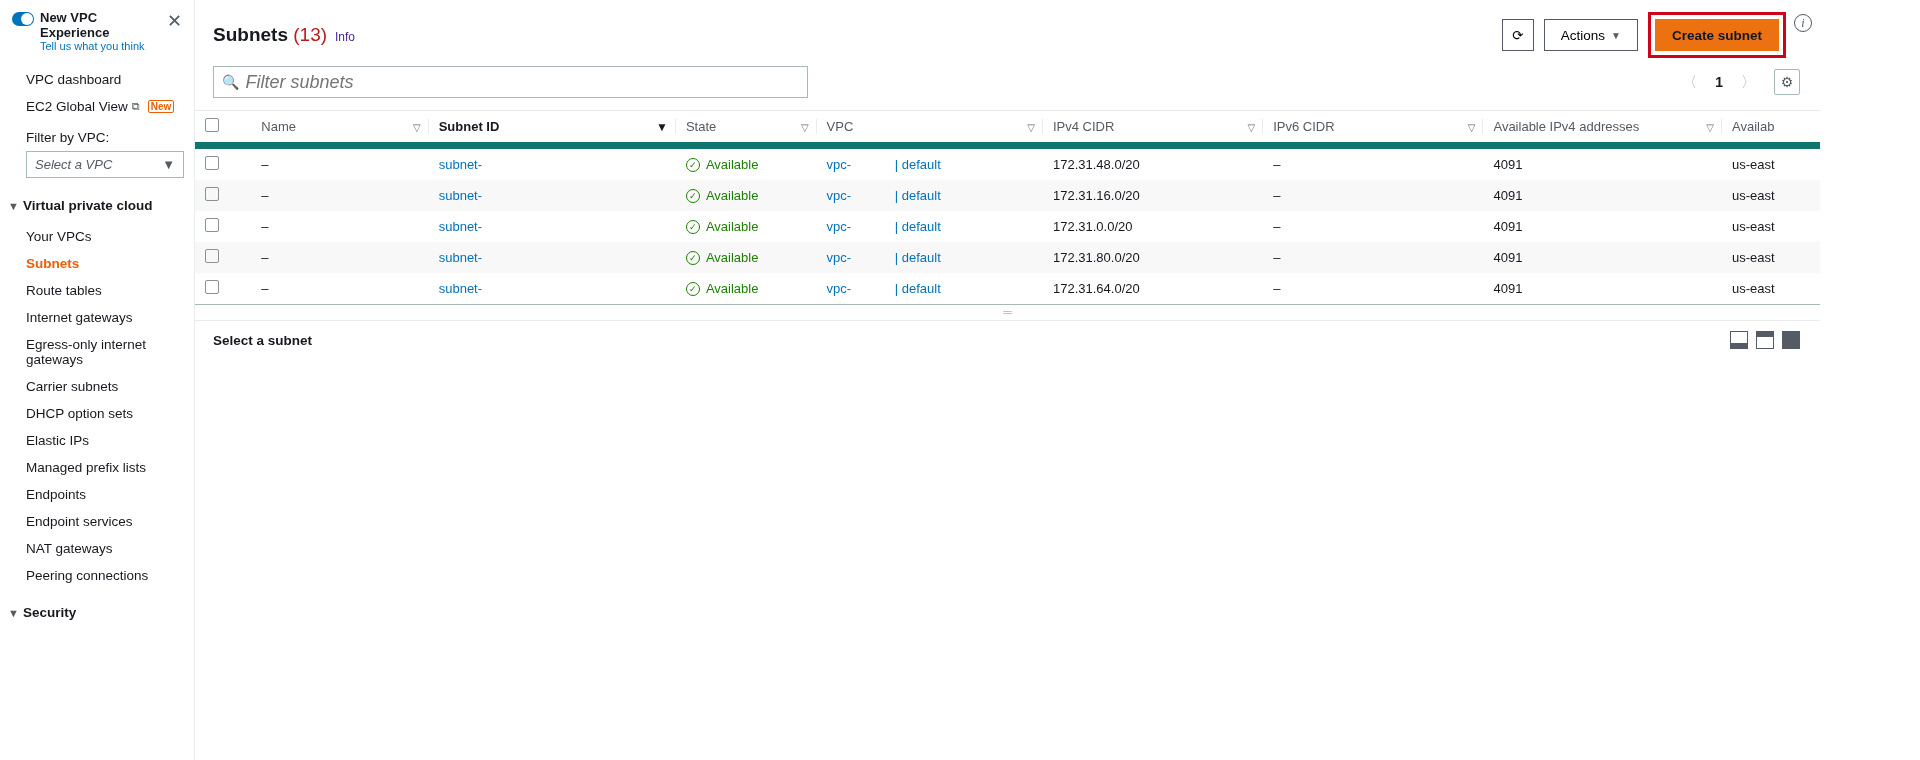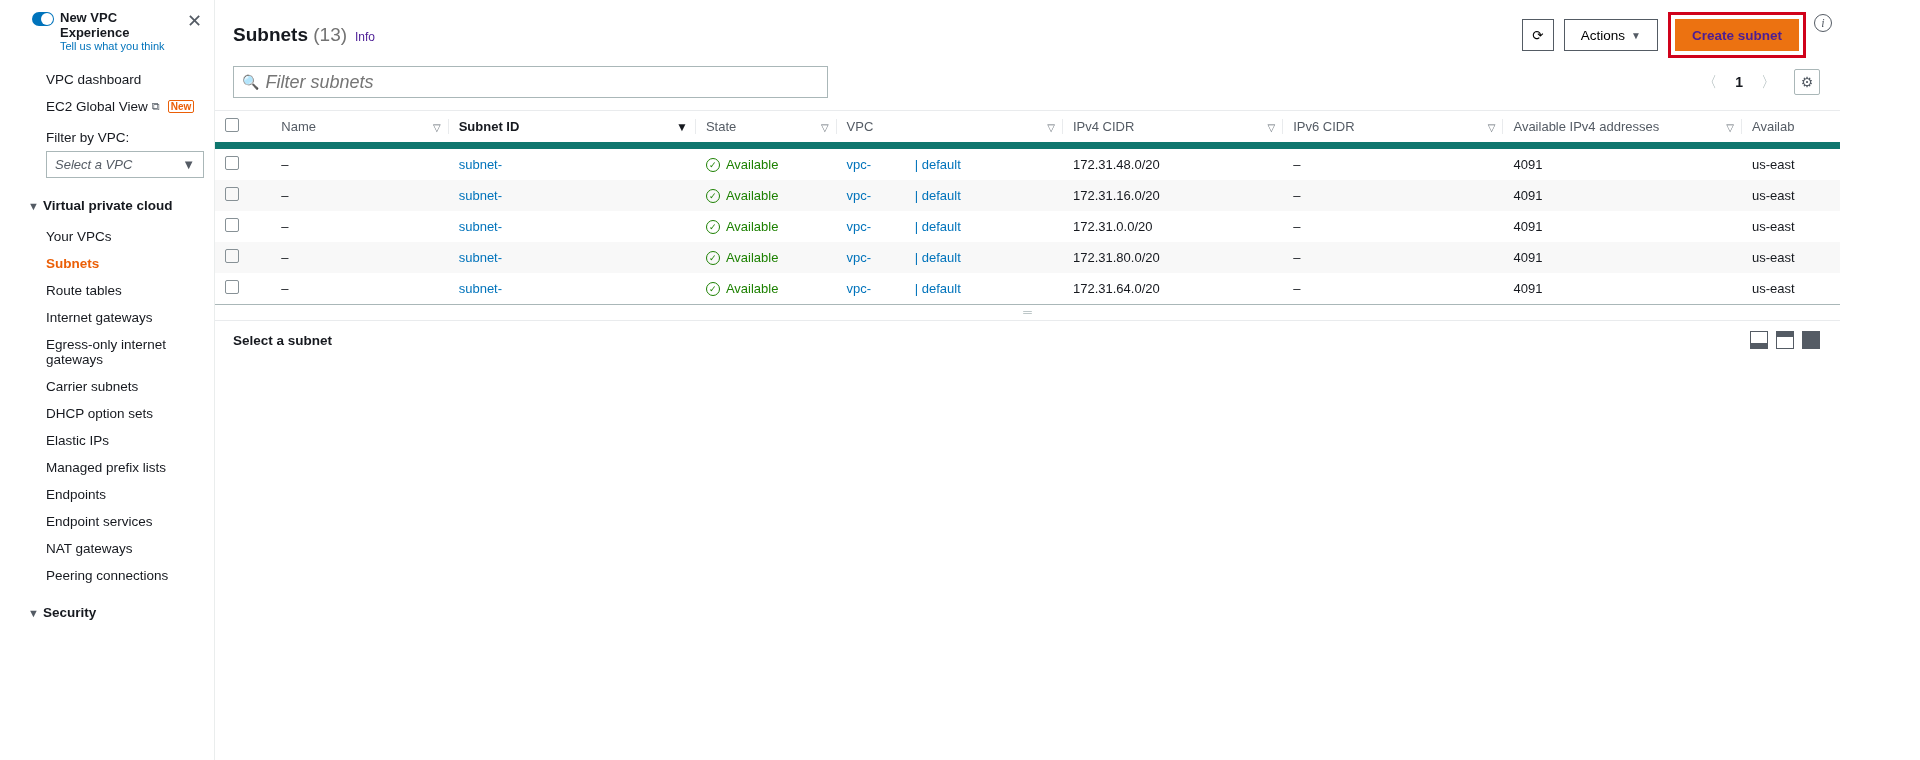--- a/index.html
+++ b/index.html
@@ -1,17 +1,17 @@
 <!DOCTYPE html>
 <html><head>
 <meta charset="utf-8">
 <style>
 * { box-sizing: border-box; margin: 0; padding: 0; }
 body { font-family: "Amazon Ember", "Helvetica Neue", Arial, sans-serif; font-size: 14px; color: #16191f; background: #fff; overflow: hidden; }
-.app { display: flex; height: 760px; width: 1820px; margin-left: 20px; }
+.app { display: flex; height: 760px; width: 1820px; }
 .sidebar { width: 195px; border-right: 1px solid #eaeded; display: flex; flex-direction: column; background: #fff; overflow-y: auto; }
 .sidebar-header { display: flex; align-items: flex-start; justify-content: space-between; padding: 10px 8px 6px 12px; }
 .sidebar-header-left { display: flex; align-items: flex-start; gap: 6px; }
 .toggle { width: 22px; height: 14px; background: #0073bb; border-radius: 7px; position: relative; margin-top: 2px; flex-shrink: 0; }
 .toggle::after { content: ""; position: absolute; right: 1px; top: 1px; width: 12px; height: 12px; background: #fff; border-radius: 50%; }
 .new-vpc { display: flex; flex-direction: column; }
 .new-vpc .title { font-size: 13px; font-weight: 700; }
 .new-vpc .subtitle { font-size: 11px; color: #0073bb; }
 .close-x { font-size: 18px; color: #545b64; cursor: pointer; padding: 0 4px; }
 .sidebar-links { padding: 6px 0 6px 26px; }
@@ -23,26 +23,26 @@
 .sidebar-section-hdr { padding-top: 8px; }
 .filter-label { font-size: 13.5px; padding: 4px 0 6px 26px; }
 .select-vpc { margin: 0 10px 10px 26px; border: 1px solid #aab7b8; display: flex; align-items: center; justify-content: space-between; padding: 5px 8px; font-style: italic; color: #545b64; font-size: 13px; cursor: pointer; }
 .select-vpc .caret { font-style: normal; color: #545b64; }
 .section-title { display: flex; align-items: center; gap: 4px; font-weight: 700; font-size: 13.5px; padding: 10px 0 4px 8px; cursor: pointer; }
 .section-title .caret { color: #545b64; font-size: 11px; }
 .main { flex: 1; display: flex; flex-direction: column; overflow: hidden; }
 .main-hdr { display: flex; align-items: center; justify-content: space-between; padding: 12px 34px 8px 18px; }
 .main-title { display: flex; align-items: baseline; gap: 8px; }
 .main-title h1 { font-size: 19px; font-weight: 700; }
-.main-title .count { font-weight: 400; color: #737373; }
+.main-title .count { font-weight: 400; color: #b91c1c; }
 .info-link { color: #4c1d95; font-size: 12px; }
 .hdr-actions { display: flex; align-items: center; gap: 10px; }
 .btn { display: inline-flex; align-items: center; justify-content: center; height: 32px; padding: 0 16px; font-size: 13.5px; border: 1px solid #545b64; background: #fff; cursor: pointer; gap: 6px; }
 .btn-icon { width: 32px; padding: 0; }
-.btn-primary { background: #ec7211; border-color: #ec7211; color: #4c1d95; font-weight: 700; }
+.btn-primary { background: #ec7211; border-color: #ec7211; color: #0f172a; font-weight: 700; }
 .highlight-red { padding: 4px; border: 3px solid #d0021b; display: inline-flex; }
 .caret-icon { font-size: 10px; color: #545b64; }
 .info-icon { position: absolute; right: 8px; top: 14px; width: 18px; height: 18px; border: 1.5px solid #545b64; border-radius: 50%; display: flex; align-items: center; justify-content: center; font-size: 12px; font-style: italic; font-family: serif; color: #545b64; cursor: pointer; }
 .filter-row { display: flex; align-items: center; justify-content: space-between; padding: 0 20px 12px 18px; }
 .filter-input { display: flex; align-items: center; width: 595px; border: 1px solid #aab7b8; height: 32px; padding: 0 8px; gap: 6px; }
 .filter-input input { border: none; outline: none; flex: 1; font-size: 18px; font-style: italic; color: #687078; }
 .filter-input .mag { color: #687078; }
 .pag { display: flex; align-items: center; gap: 18px; }
 .pag .arrow { color: #aab7b8; cursor: pointer; font-size: 15px; }
 .pag .page { font-weight: 700; }

